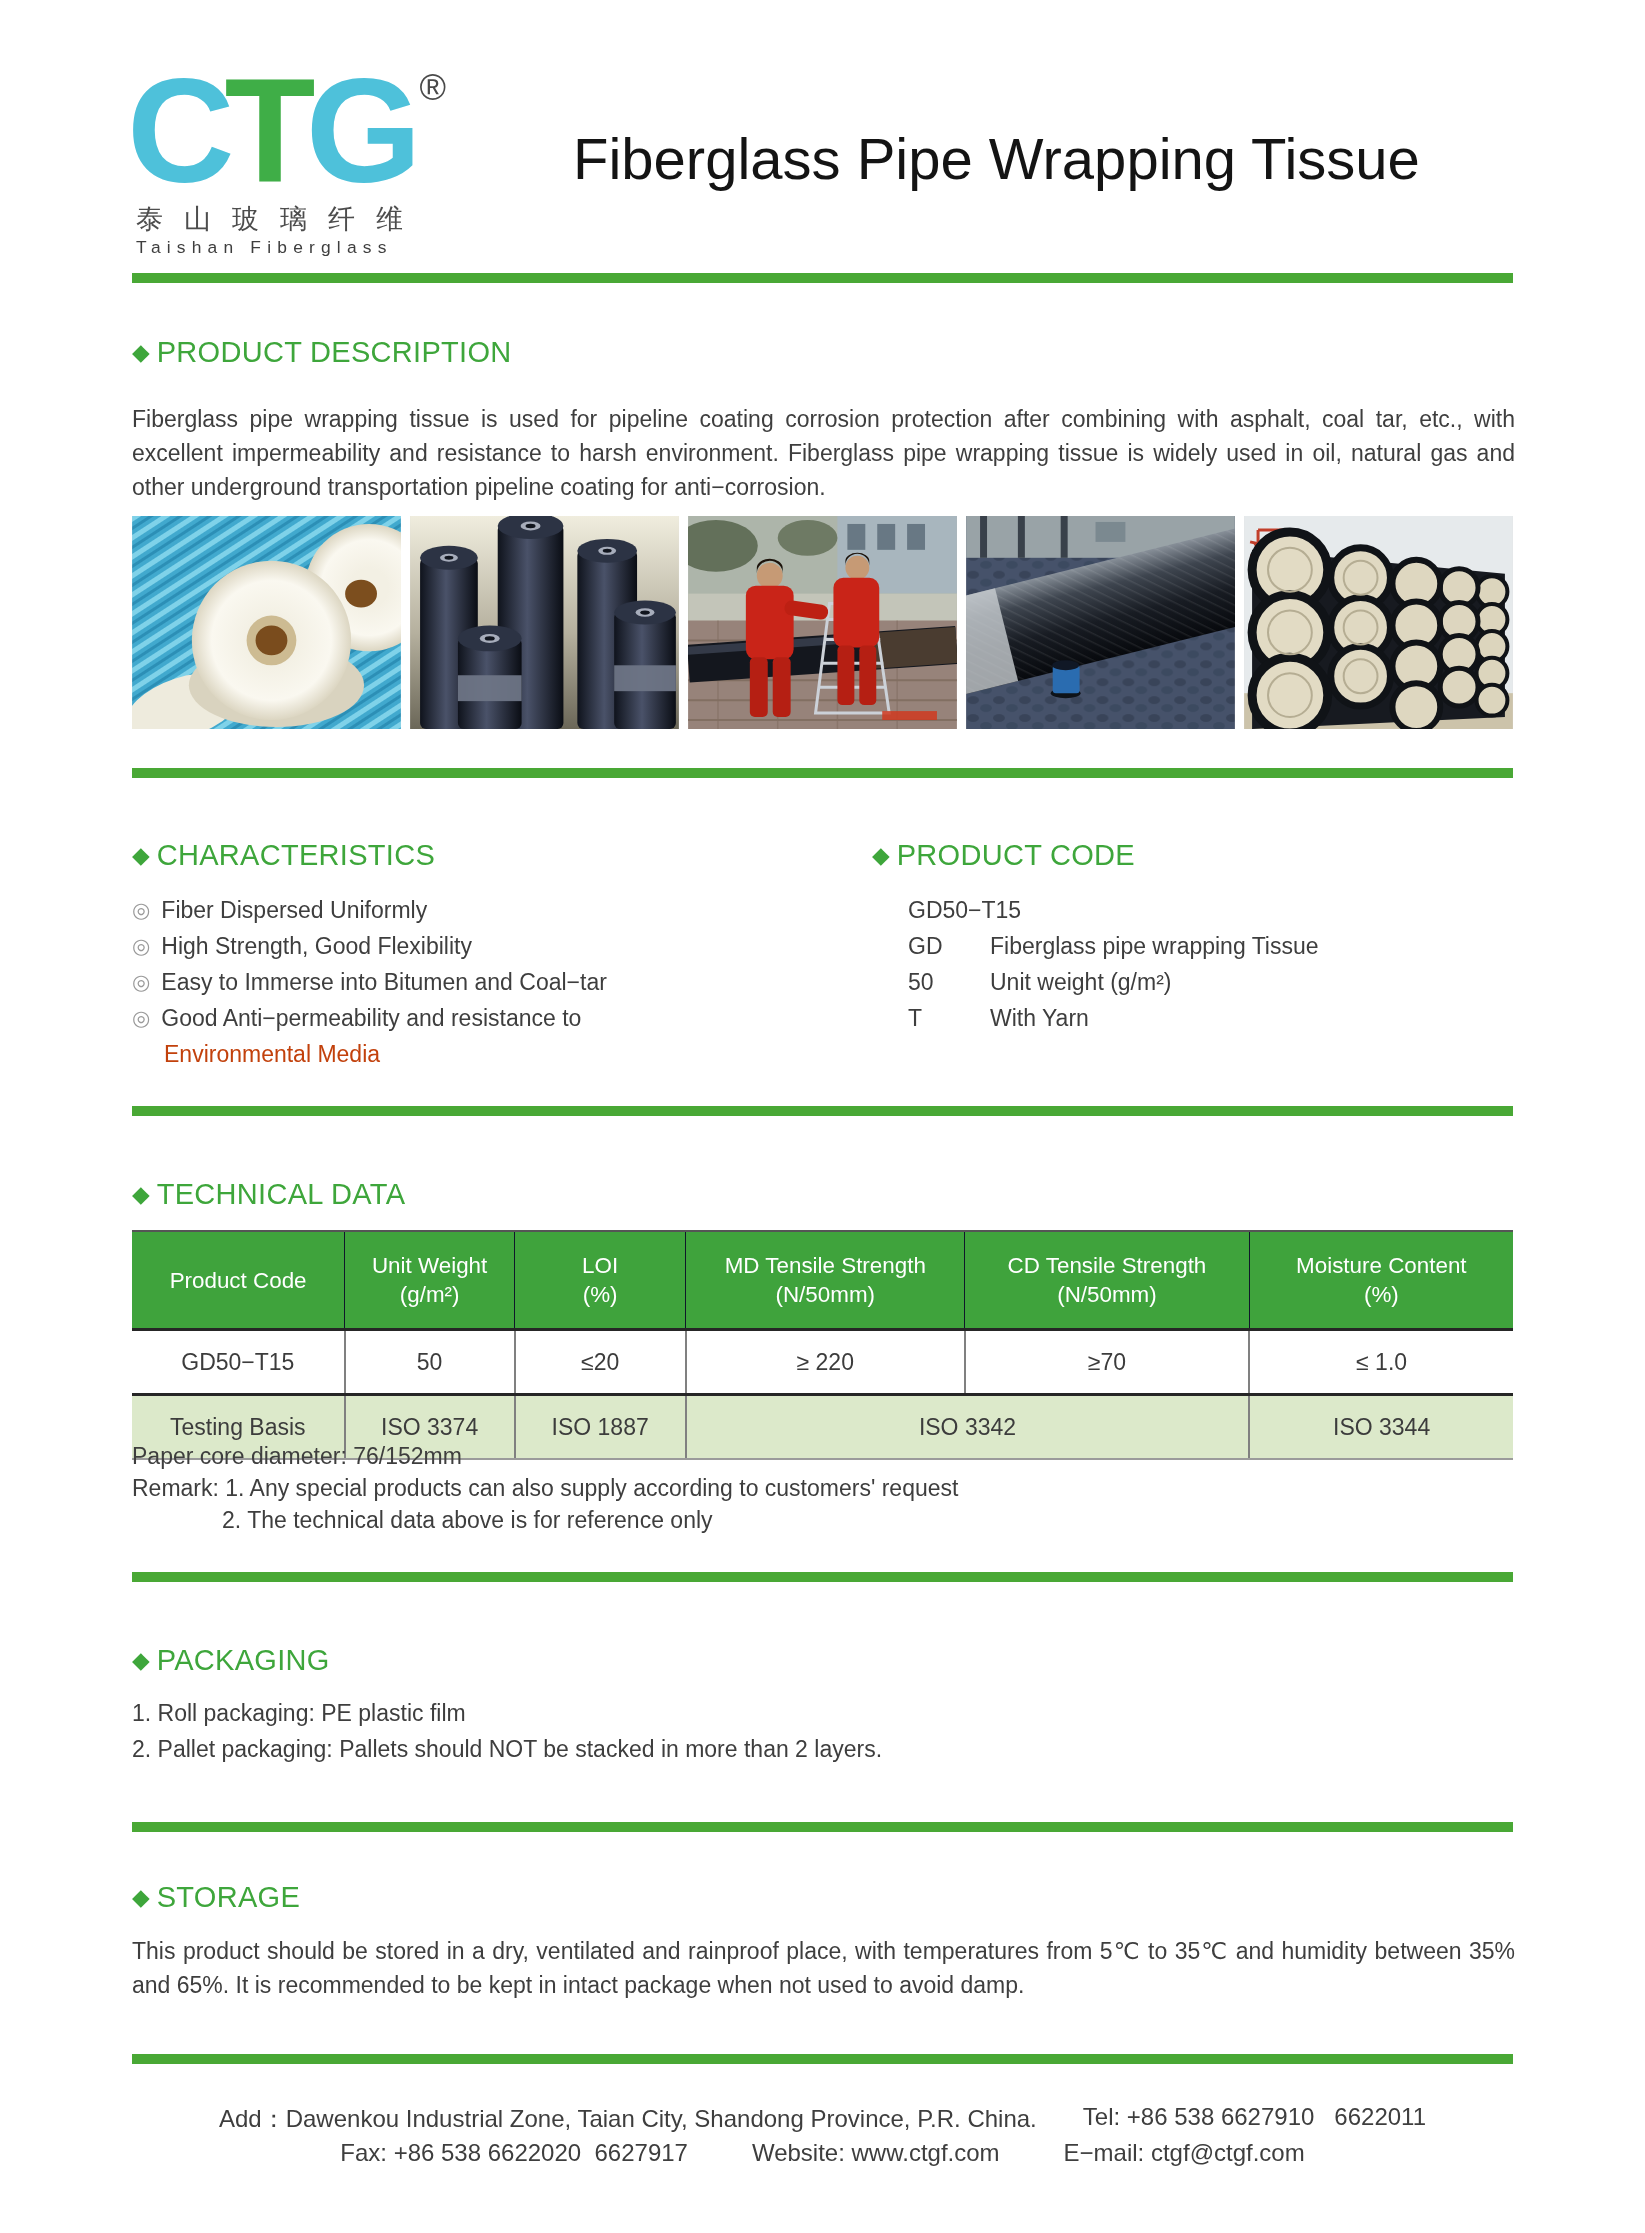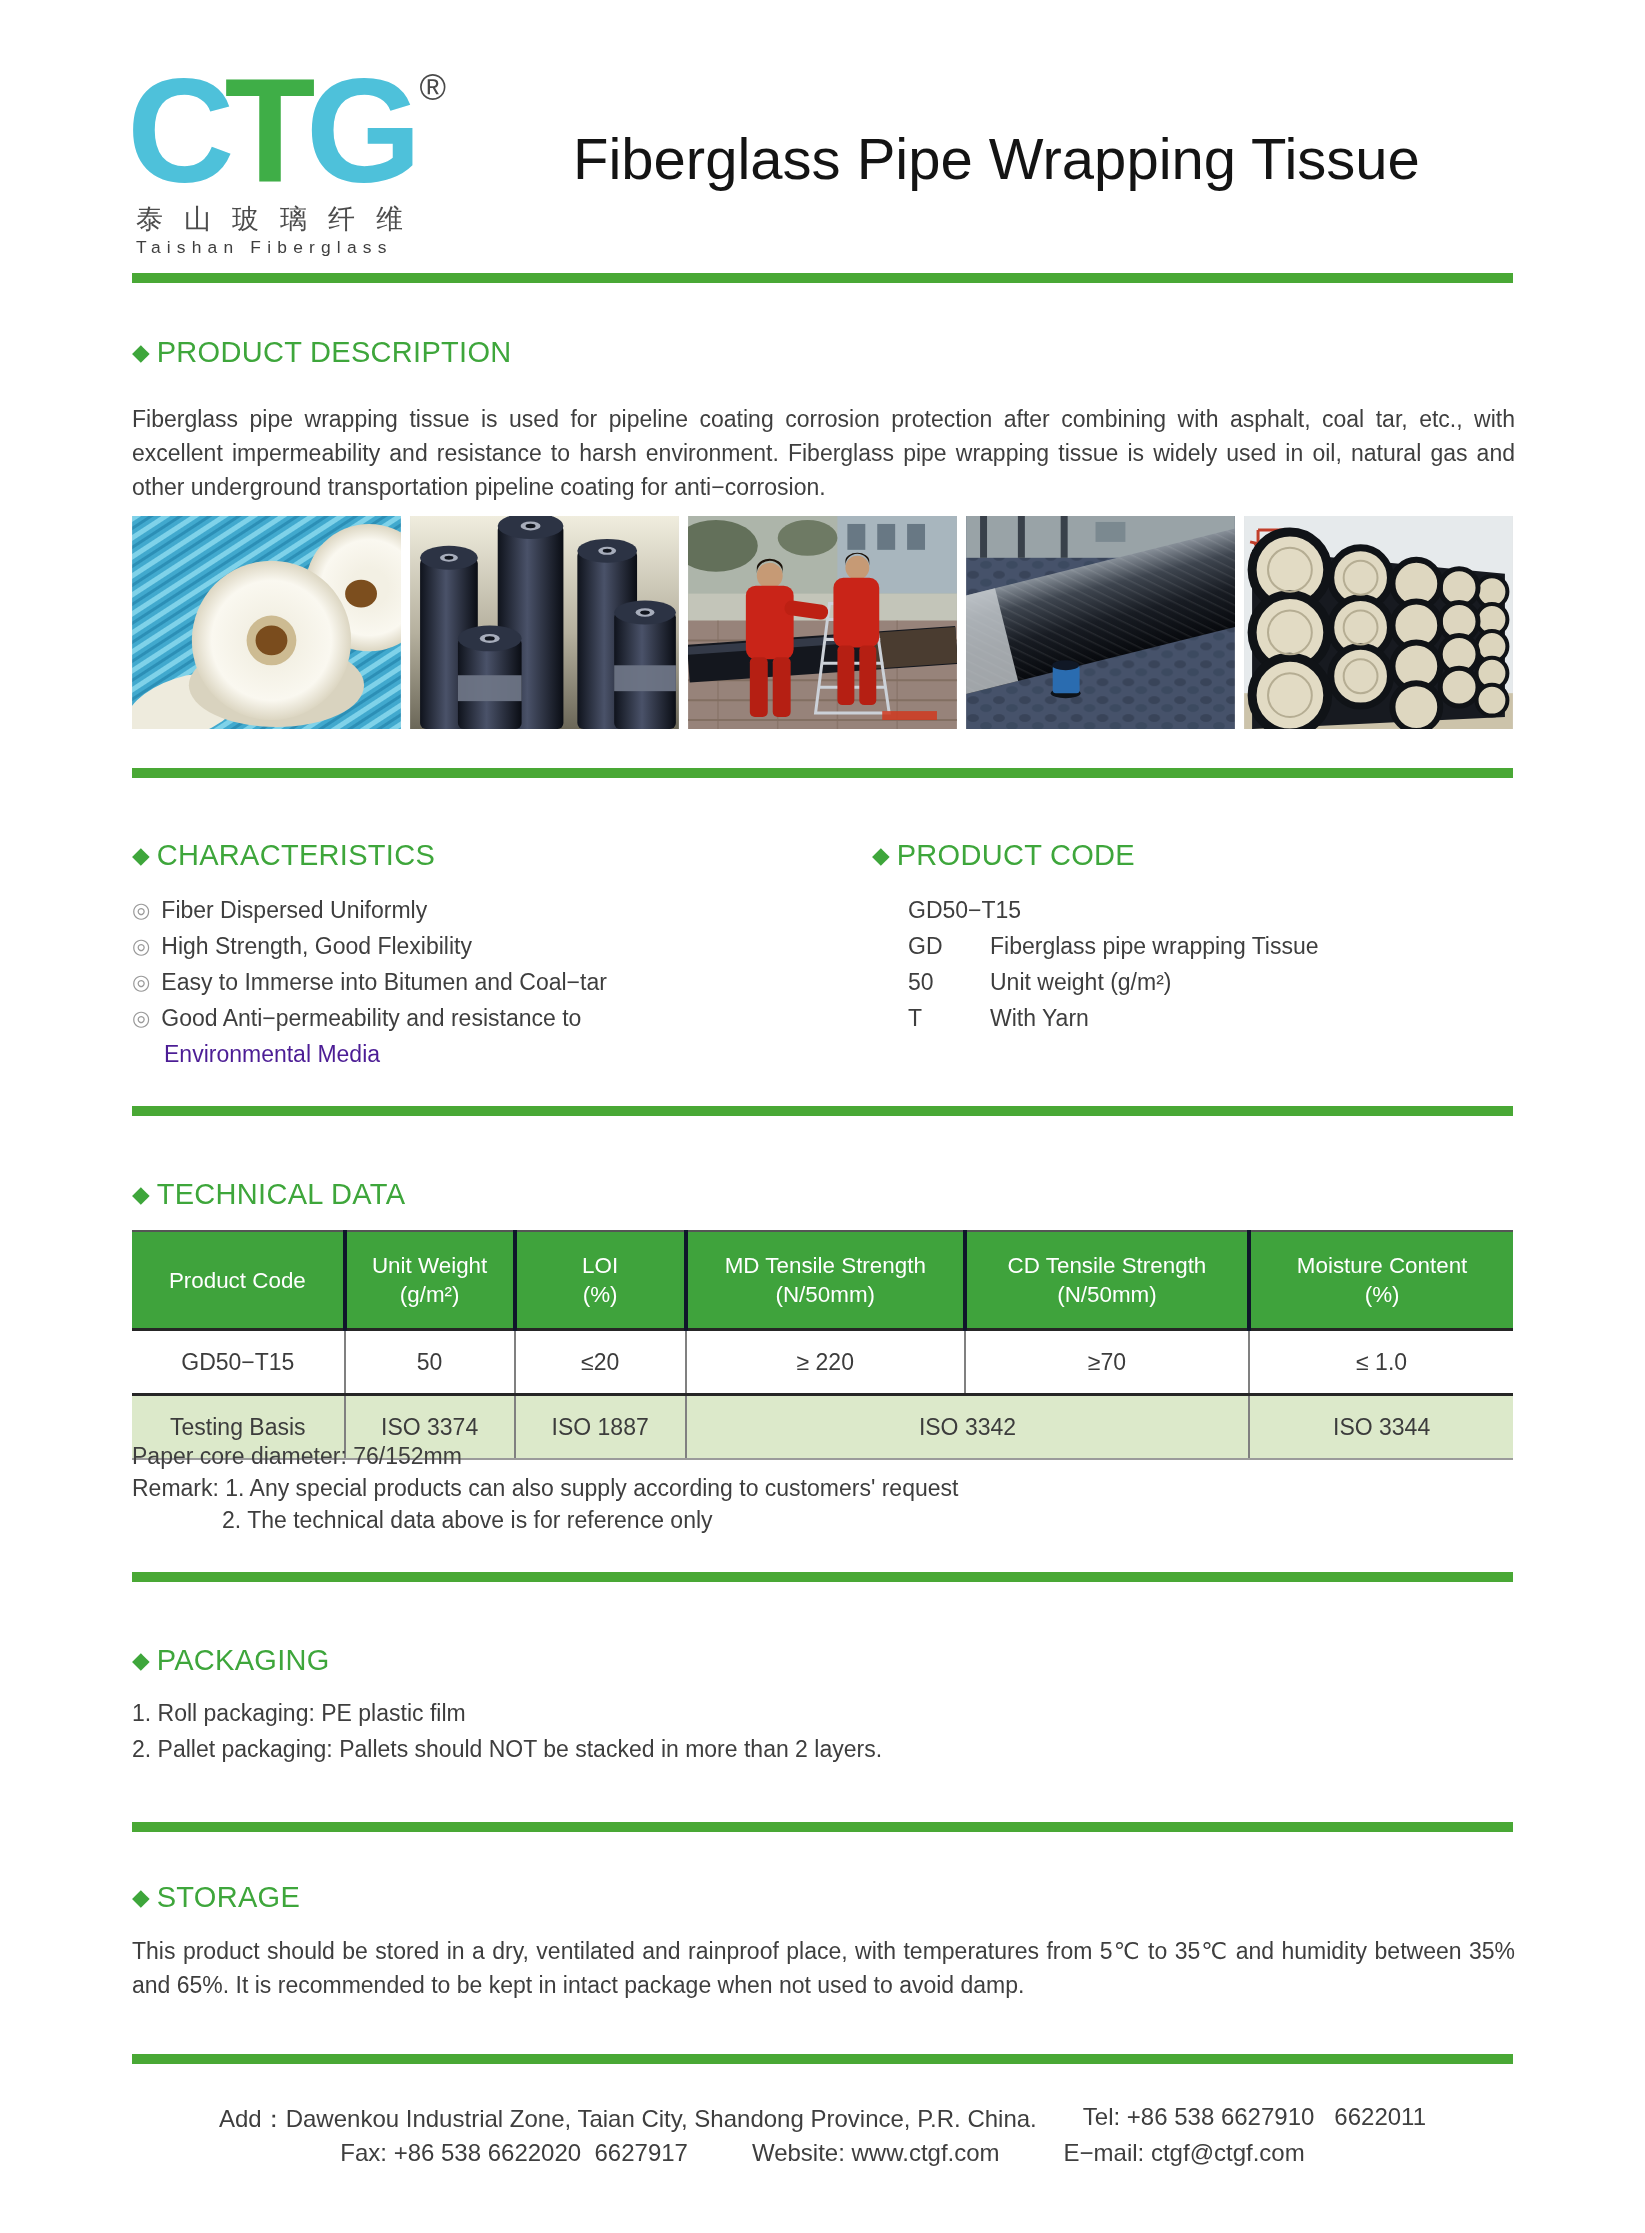--- a/index.html
+++ b/index.html
@@ -26,29 +26,29 @@
   .body-text{font-size:23px;line-height:34px;color:#3e3e3e;}
   .desc-body{left:132px;top:390px;width:1383px;text-align:justify;margin-top:12px;}
 
   .photos{left:132px;top:516px;display:flex;gap:9px;}
   .photo{width:269px;height:213px;overflow:hidden;background:#ddd;}
   .photo svg{display:block;}
 
   .char-list{left:132px;top:892px;}
   .char-row{display:flex;gap:11px;line-height:36px;font-size:23px;color:#3e3e3e;white-space:nowrap;}
   .char-bullet{color:#9a9a9a;font-size:21px;}
-  .char-cont{margin-left:32px;line-height:36px;font-size:23px;color:#4c1d95;}
+  .char-cont{margin-left:32px;line-height:36px;font-size:23px;color:#c2410c;}
 
   .pc-block{left:908px;top:892px;font-size:23px;color:#3e3e3e;}
   .pc-code{line-height:36px;}
   .pc-row{display:grid;grid-template-columns:82px auto;line-height:36px;white-space:nowrap;}
 
   .tech-table{left:132px;top:1230px;width:1381px;border-collapse:collapse;table-layout:fixed;}
   .tech-table th{background:#3fa33c;color:#fff;font-weight:400;font-size:22.4px;line-height:29px;
-      height:96px;border-left:4px solid #0f172a;border-top:2px solid #555;border-bottom:3px solid #262626;
+      height:96px;border-left:1px solid #0f172a;border-top:2px solid #555;border-bottom:3px solid #262626;
       vertical-align:middle;padding:0 2px;}
   .tech-table th:first-child{border-left:none;}
   .tech-table td{font-size:23px;color:#3c3c3c;text-align:center;border-left:2px solid #808080;}
   .tech-table td:first-child{border-left:none;}
   .tech-table tr.data td{height:60px;border-bottom:3px solid #262626;background:#fff;}
   .tech-table tr.testing td{height:60px;background:#dce9ca;border-bottom:2px solid #9b9b9b;}
 
   .note1{left:132px;top:1439px;white-space:nowrap;}
   .remark1{left:132px;top:1471px;white-space:nowrap;}
   .remark2{left:222px;top:1503px;white-space:nowrap;}

